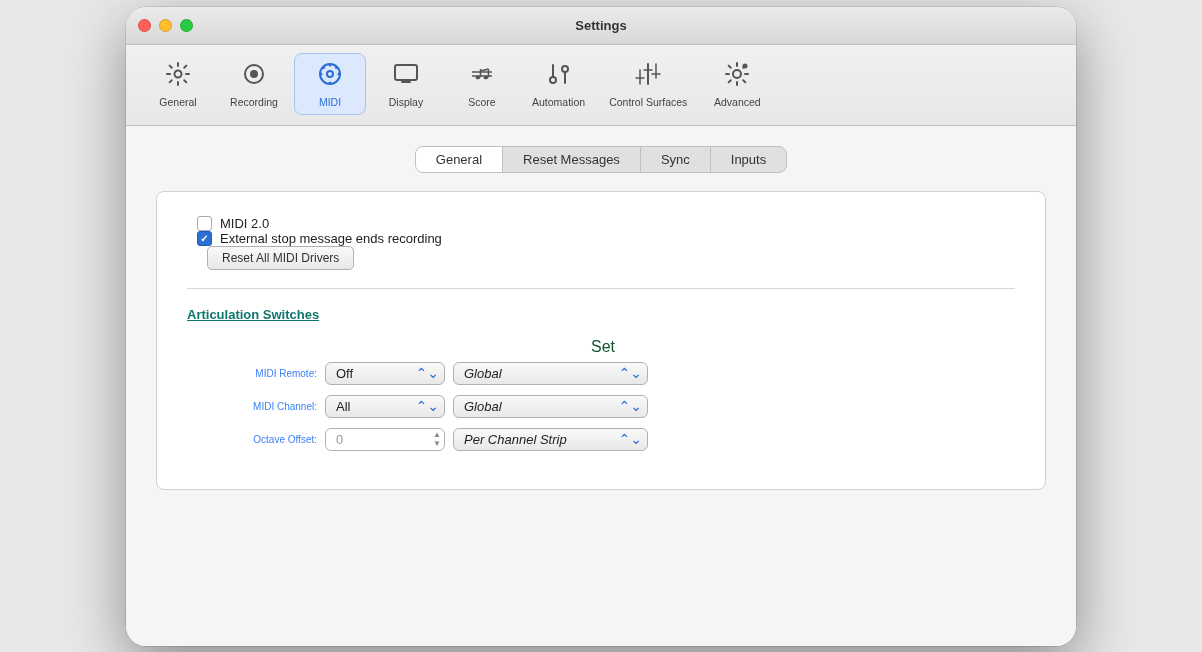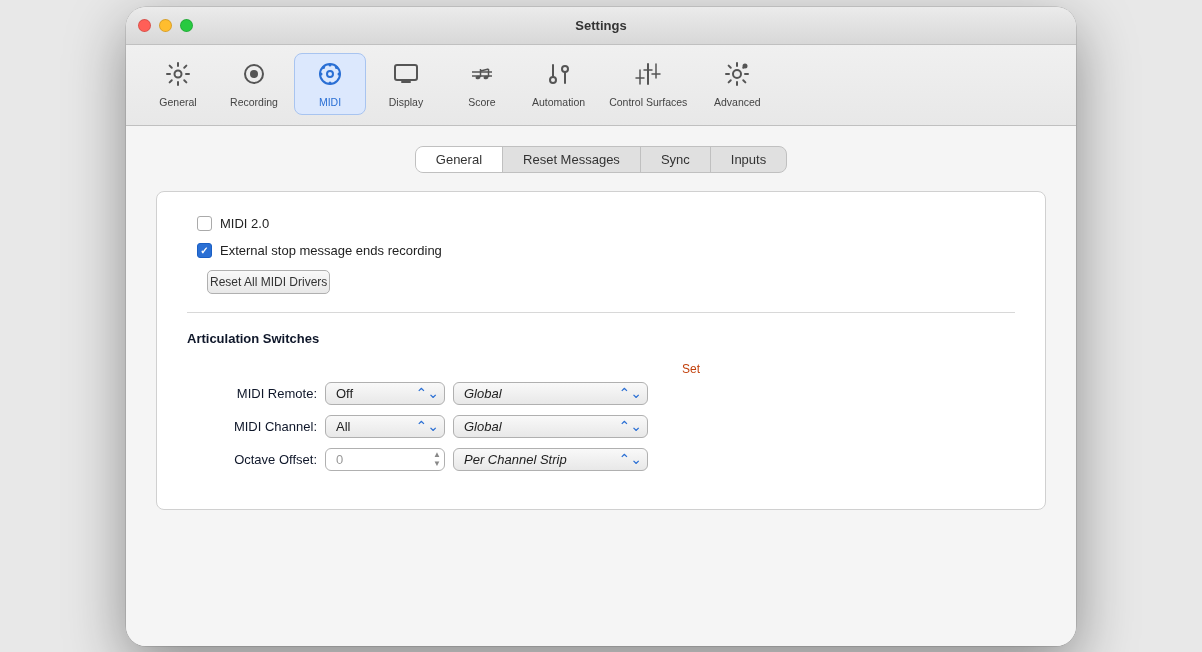--- a/index.html
+++ b/index.html
@@ -116,21 +116,21 @@
     }
     .main-panel {
       background: white;
       border: 1px solid #d0d0d0;
       border-radius: 8px;
       padding: 24px 30px 28px;
     }
     .checkboxes-section {
       display: flex;
       flex-direction: column;
-      gap: 12px;
+      gap: 0;
       padding-left: 10px;
       margin-bottom: 8px;
     }
     .checkbox-row {
       display: flex;
       align-items: center;
       gap: 8px;
     }
     .checkbox {
       width: 15px;
@@ -153,60 +153,61 @@
       color: white;
       font-size: 10px;
       font-weight: 700;
     }
     .checkbox-label {
       font-size: 13px;
       color: #222;
     }
     .reset-btn {
       margin-left: 10px;
-      padding: 4px 2px;
+      padding: 4px 14px;
       font-size: 12px;
       background: linear-gradient(to bottom, #f9f9f9, #e8e8e8);
       border: 1px solid #b0b0b0;
       border-radius: 5px;
       cursor: pointer;
       color: #333;
     }
     .divider {
       height: 1px;
       background: #d8d8d8;
       margin: 18px 0;
     }
     .section-title {
       font-size: 13px;
       font-weight: 700;
-      color: #0f172a;
+      color: #0f766e;
       margin-bottom: 16px;
+      text-decoration: underline;
     }
     .set-label-row {
       display: flex;
       justify-content: center;
       margin-left: 180px;
       margin-bottom: 6px;
     }
     .set-label {
-      font-size: 12px;
-      color: #c2410c;
+      font-size: 16px;
+      color: #14532d;
       width: 200px;
-      text-align: center;
+      text-align: left;
     }
     .field-row {
       display: flex;
       align-items: center;
       margin-bottom: 10px;
       gap: 8px;
     }
     .field-label {
-      font-size: 13px;
-      color: #0f172a;
+      font-size: 10px;
+      color: #3b82f6;
       width: 130px;
       text-align: right;
     }
     .select-container {
       position: relative;
       display: inline-flex;
       align-items: flex-end;
     }
     .styled-select {
       appearance: none;

